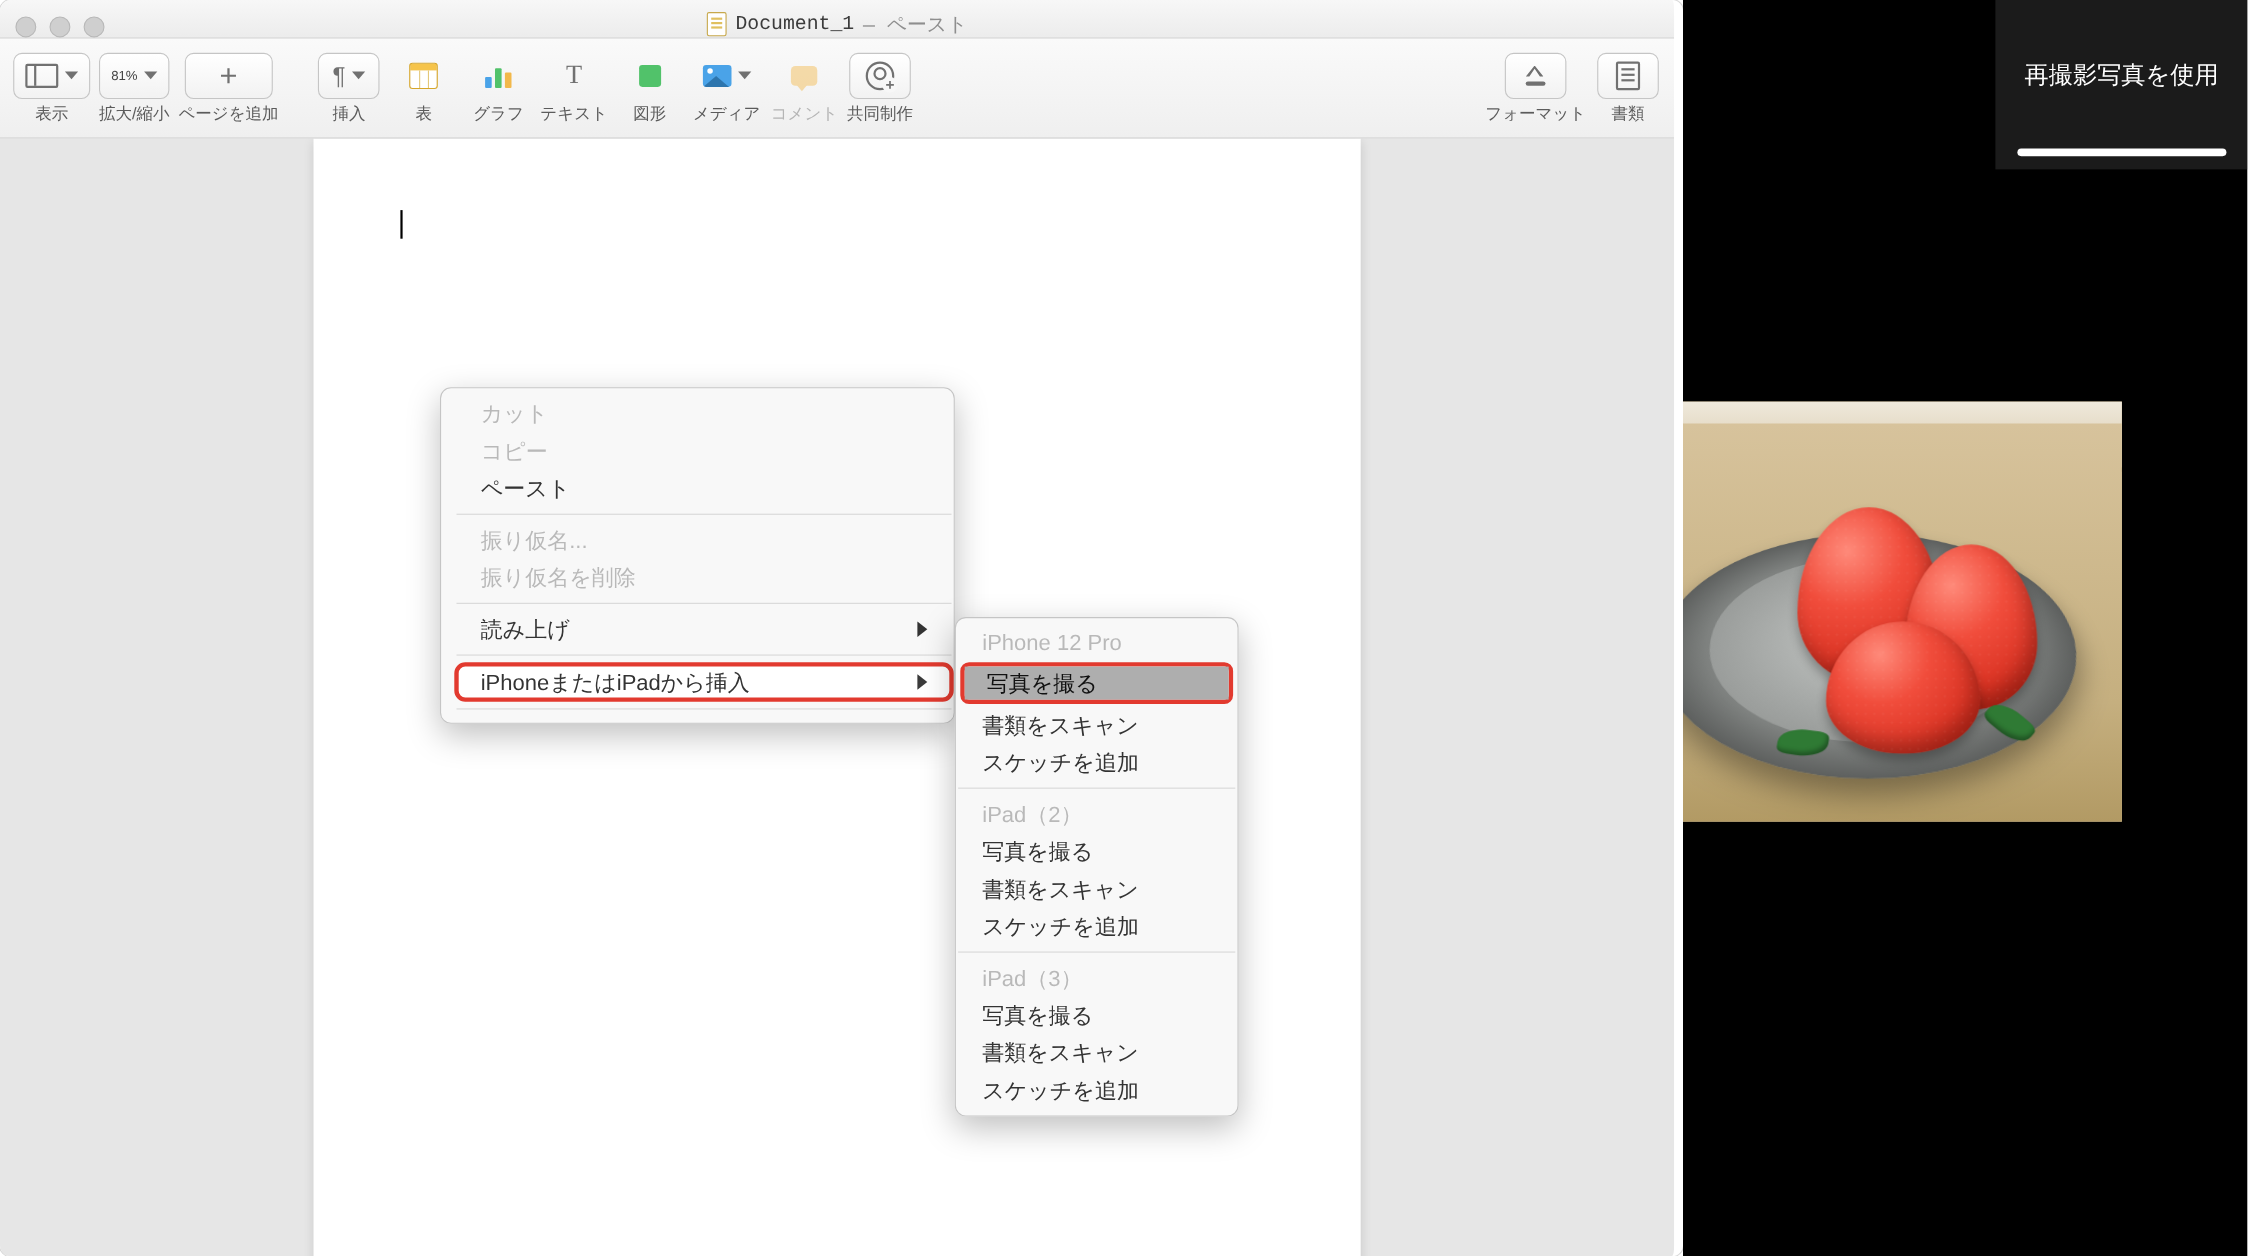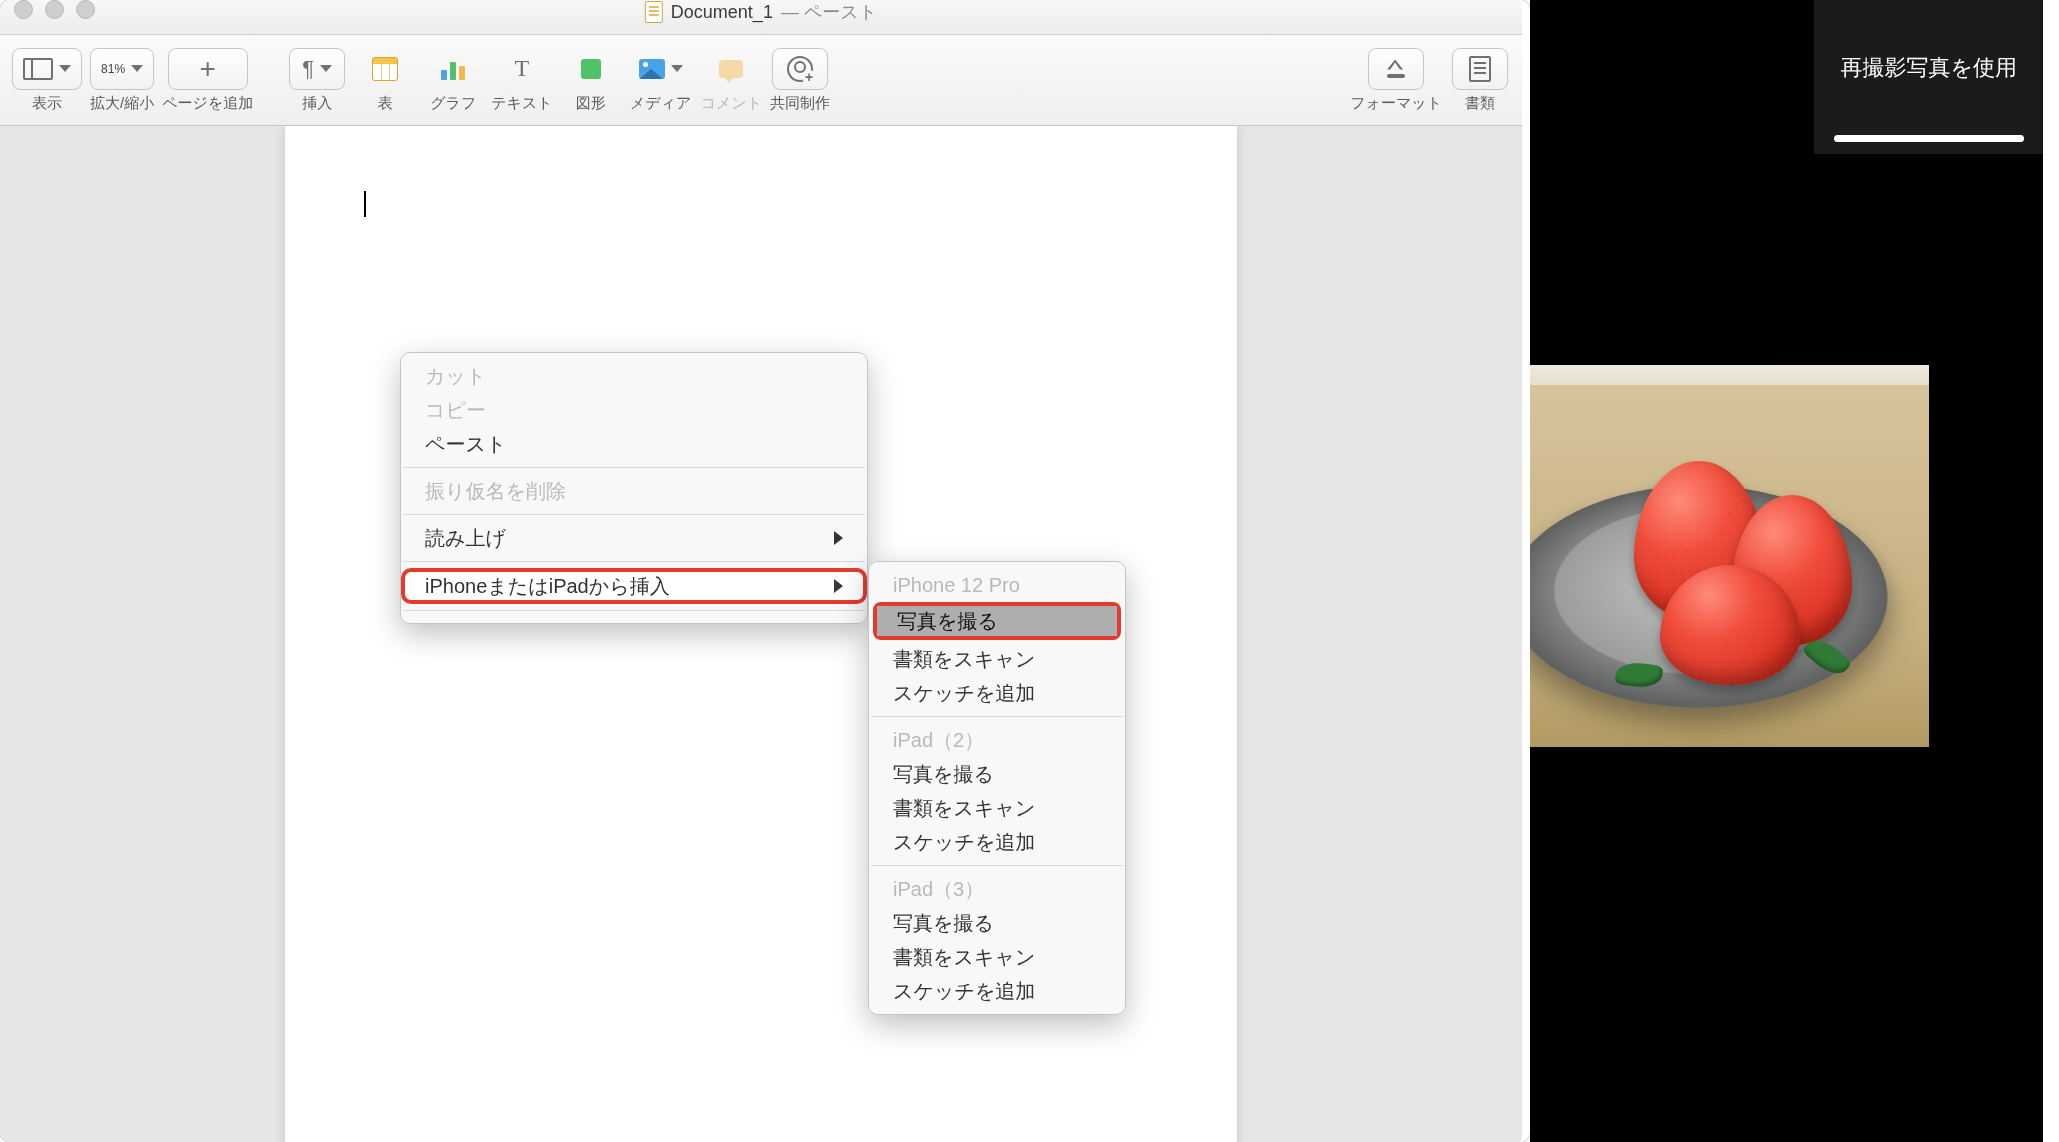--- a/index.html
+++ b/index.html
@@ -27,23 +27,24 @@
     position: relative;
     background: #fff;
     border-radius: 10px;
     overflow: hidden;
     box-shadow: 0 0 0 1px #d8d8d8;
   }
   .titlebar {
     height: 34px;
     background: linear-gradient(#f7f7f7,#ececec);
     display: flex;
-    align-items: flex-start;
+    align-items: flex-end;
     position: relative;
     border-bottom: 1px solid #d0d0d0;
+    font-family: Liberation Mono, monospace;
   }
   .traffic {
     display: flex;
     gap: 12px;
     margin-left: 14px;
   }
   .tl {
     width: 17px;
     height: 17px;
     border-radius: 50%;
@@ -237,20 +238,21 @@
   .menu .mi.disabled { color:#b9b9b9;}
   .menu .sep { height:1px; background:#d7d7d7; margin:6px 2px;}
   .menu .arrow-r {
     width:0;height:0;border-top:7px solid transparent;border-bottom:7px solid transparent;
     border-left:9px solid #333;
   }
 
   .menu1 {
     left: 400px; top: 226px;
     width: 468px;
+    padding-left: 12px;
   }
   .hilite-red {
     border: 4px solid #e23a2f;
     border-radius: 10px;
     padding: 0 20px !important;
     margin: 0 0;
     background: #fff;
     gap: 32px;
   }
   .hilite-red .arrow-r { border-left-color: #3a3a3a; }
@@ -484,20 +486,23 @@
         <div class="mi disabled">
             <span>カット</span>
           </div>
         <div class="mi disabled">
             <span>コピー</span>
           </div>
         <div class="mi">
             <span>ペースト</span>
           </div>
         <div class="sep"></div>
+        <div class="mi disabled">
+            <span>振り仮名...</span>
+          </div>
         <div class="mi disabled">
             <span>振り仮名を削除</span>
           </div>
         <div class="sep"></div>
         <div class="mi">
             <span>読み上げ</span>
             <span class="arrow-r"></span>
           </div>
         <div class="sep"></div>
         <div class="mi hilite-red">

